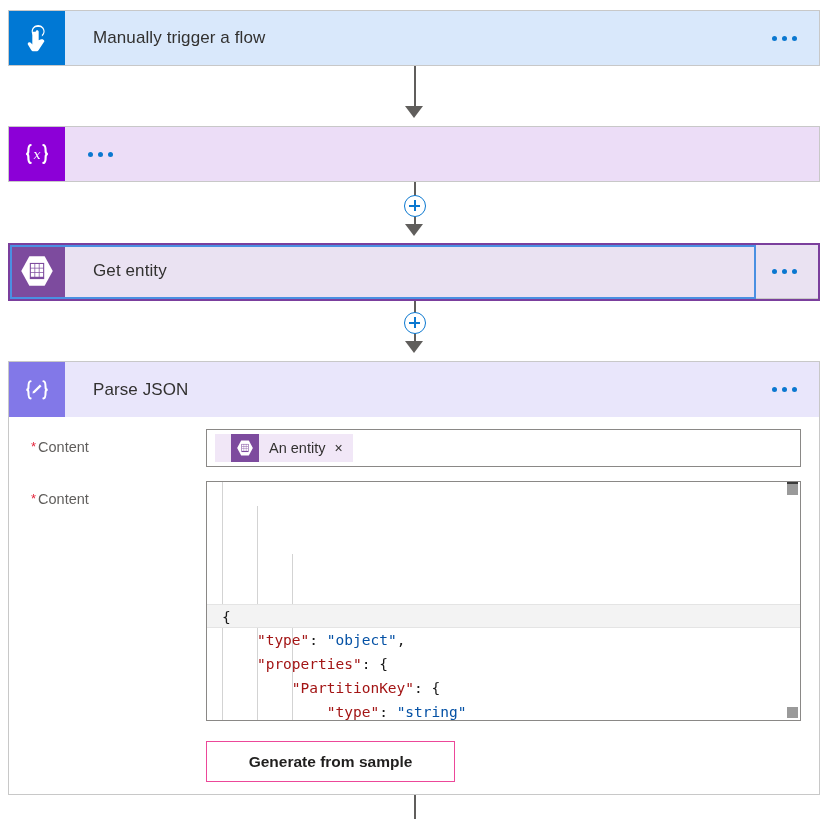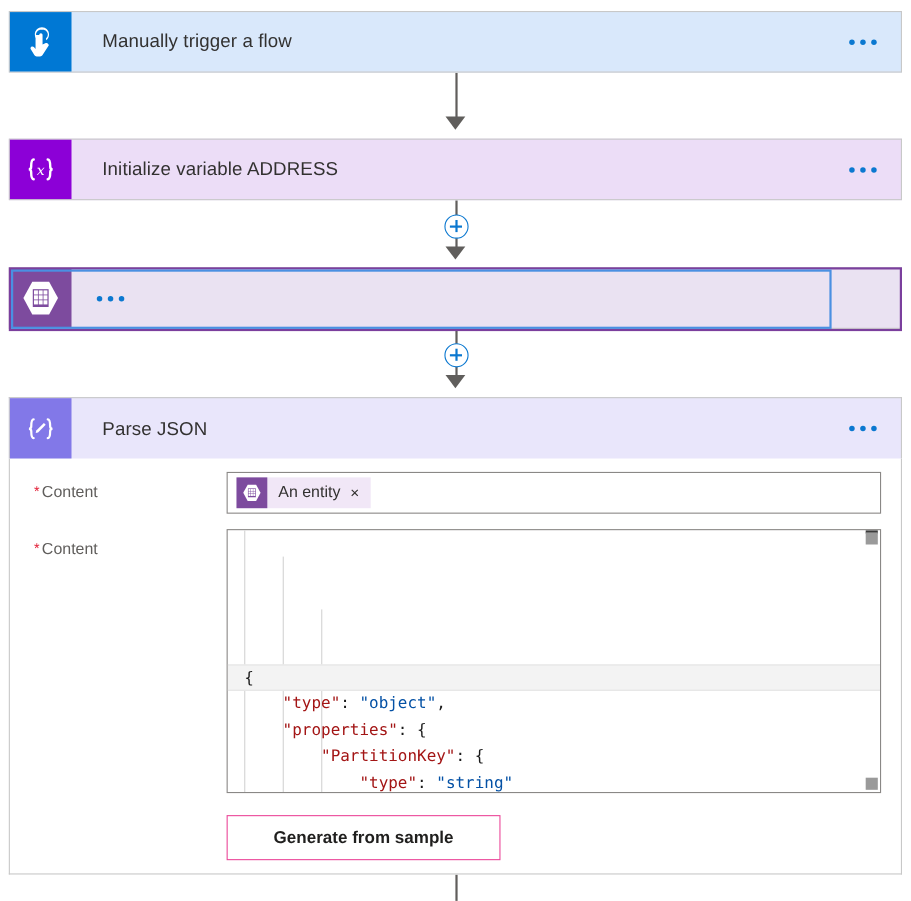--- a/index.html
+++ b/index.html
@@ -178,20 +178,21 @@
     background: #ffffff;
     display: flex;
     align-items: center;
     padding-left: 8px;
   }
   .token {
     display: flex;
     align-items: center;
     height: 28px;
     background: #f1e7f7;
+    padding-left: 16px;
   }
   .token-icon {
     width: 28px;
     height: 28px;
     background: #7d4b9e;
     display: flex;
     align-items: center;
     justify-content: center;
   }
   .token-label {
@@ -324,21 +325,20 @@
 
 <div class="card c-variable" style="top:126px;">
   <div class="card-head with-top">
     <div class="card-icon">
       <svg width="34" height="30" viewBox="0 0 40 32" aria-hidden="true">
         <path fill="none" stroke="#ffffff" stroke-width="2.6" stroke-linecap="round" d="M12.5 5.5C9.8 5.5 9.8 11 9.8 13.2c0 1.8-1.2 2.8-2.6 2.8 1.4 0 2.6 1 2.6 2.8 0 2.2 0 7.7 2.7 7.7"></path>
         <path fill="none" stroke="#ffffff" stroke-width="2.6" stroke-linecap="round" d="M27.5 5.5c2.7 0 2.7 5.5 2.7 7.7 0 1.8 1.2 2.8 2.6 2.8-1.4 0-2.6 1-2.6 2.8 0 2.2 0 7.7-2.7 7.7"></path>
         <text x="20" y="22" fill="#ffffff" font-family="DejaVu Serif, serif" font-style="italic" font-size="15" text-anchor="middle">x</text>
       </svg>
     </div>
-    <div class="card-title">Initialize variable ADDRESS</div>
     <div class="ellipsis-btn">
         <i></i>
         <i></i>
         <i></i>
       </div>
   </div>
 </div>
 
 <div class="card c-entity" style="top:243px;">
   <div class="card-head with-top">
@@ -352,20 +352,21 @@
           <rect x="24.8" y="12.2" width="4" height="4.2"></rect>
           <rect x="15.2" y="17.2" width="4" height="4.2"></rect>
           <rect x="20" y="17.2" width="4" height="4.2"></rect>
           <rect x="24.8" y="17.2" width="4" height="4.2"></rect>
           <rect x="15.2" y="22.2" width="4" height="4.2"></rect>
           <rect x="20" y="22.2" width="4" height="4.2"></rect>
           <rect x="24.8" y="22.2" width="4" height="4.2"></rect>
         </g>
       </svg>
     </div>
+    <div class="card-title">Get entity</div>
     <div class="ellipsis-btn">
         <i></i>
         <i></i>
         <i></i>
       </div>
   </div>
 </div>
 <div class="selected-frame"></div>
 <div class="focus-ring"></div>
 

